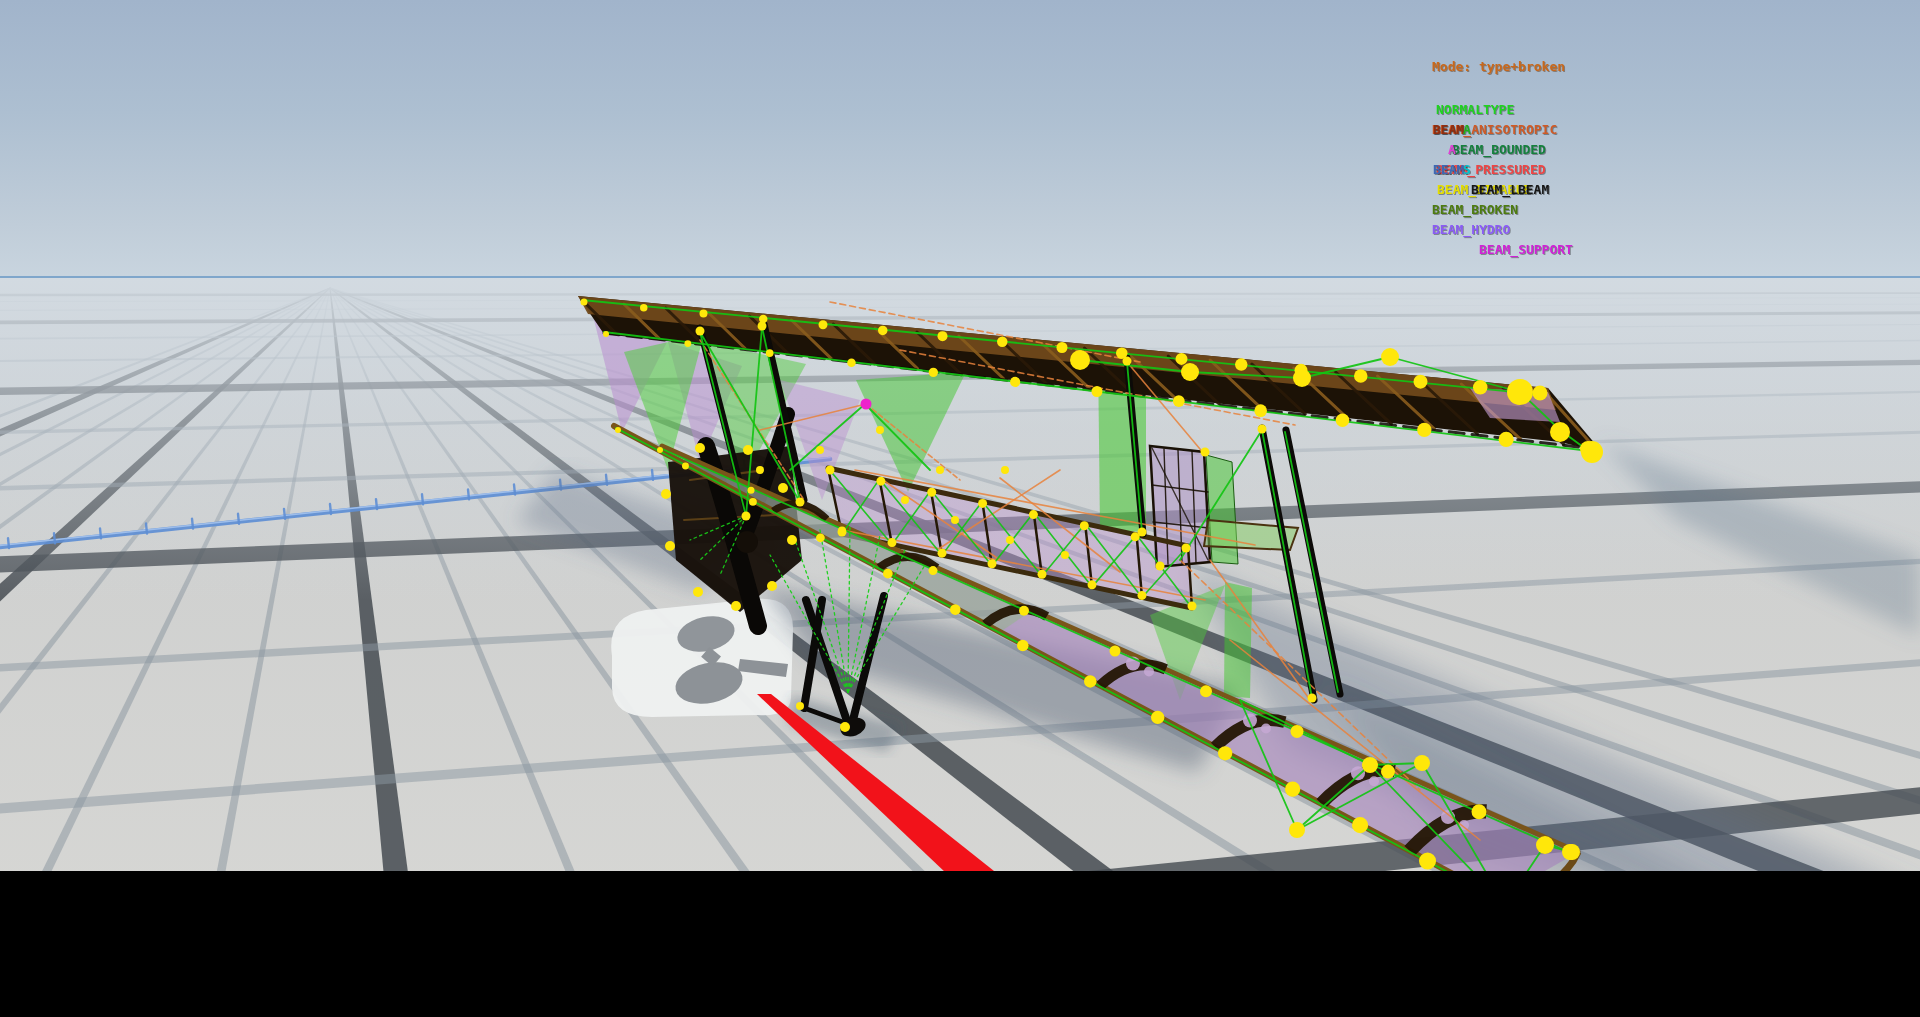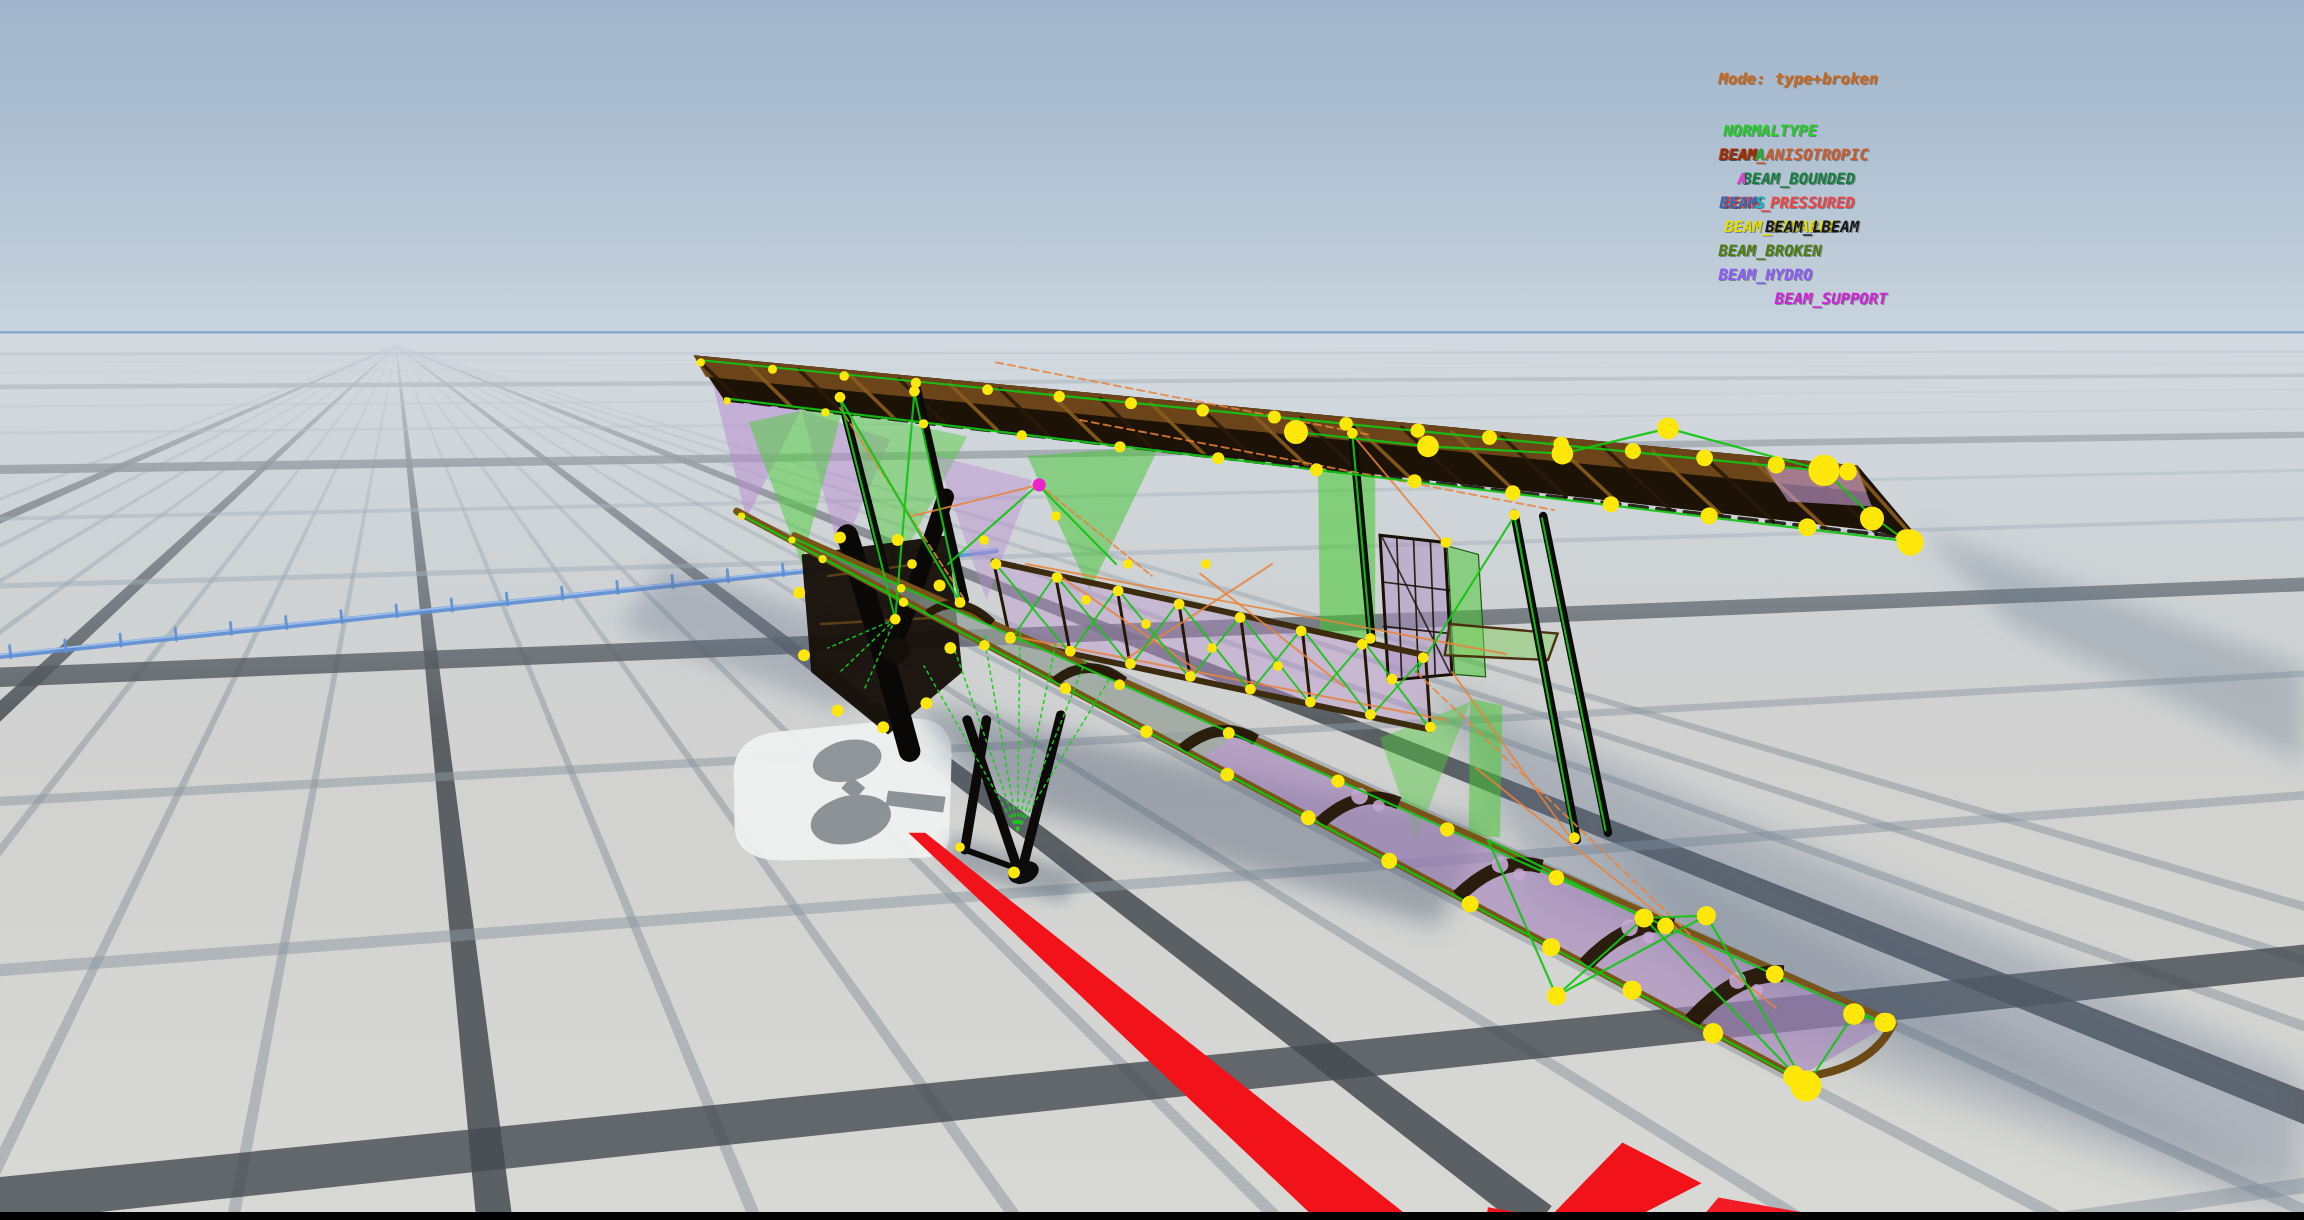--- a/index.html
+++ b/index.html
@@ -1,17 +1,17 @@
 <!DOCTYPE html>
 <html><head>
 <meta charset="utf-8">
 <style>
   html,body{margin:0;padding:0;background:#000;}
-  #stage{position:relative;width:1920px;height:1010px;overflow:hidden;
-         font-family:"DejaVu Sans Mono","Liberation Mono",monospace;font-style:italic;}
+  #stage{position:relative;width:1920px;height:871px;overflow:hidden;
+         font-family:"DejaVu Sans Mono","Liberation Mono",monospace;}
   #sky{position:absolute;left:0;top:0;width:1920px;height:281px;
        background:linear-gradient(180deg,#a1b4cb 0%,#adbfd1 40%,#c0cdd9 80%,#c9d5df 100%);}
   #horizon-strip{position:absolute;left:0;top:276px;width:1920px;height:4px;background:#7fa6cb;}
   #scene{position:absolute;left:0;top:0;width:1920px;height:1017px;}
   #legend{position:absolute;left:1432px;top:57px;width:240px;
           font-size:13px;font-weight:bold;line-height:20px;letter-spacing:0;}
   #mode-line{color:#c8681c;text-shadow:1px 1px 0 rgba(90,45,5,.45);white-space:pre;margin-bottom:23px;}
   .legend-row{position:relative;height:20px;white-space:pre;}
   .legend-row span{position:absolute;top:0;text-shadow:1px 1px 0 rgba(0,0,0,.35);}
 </style>

